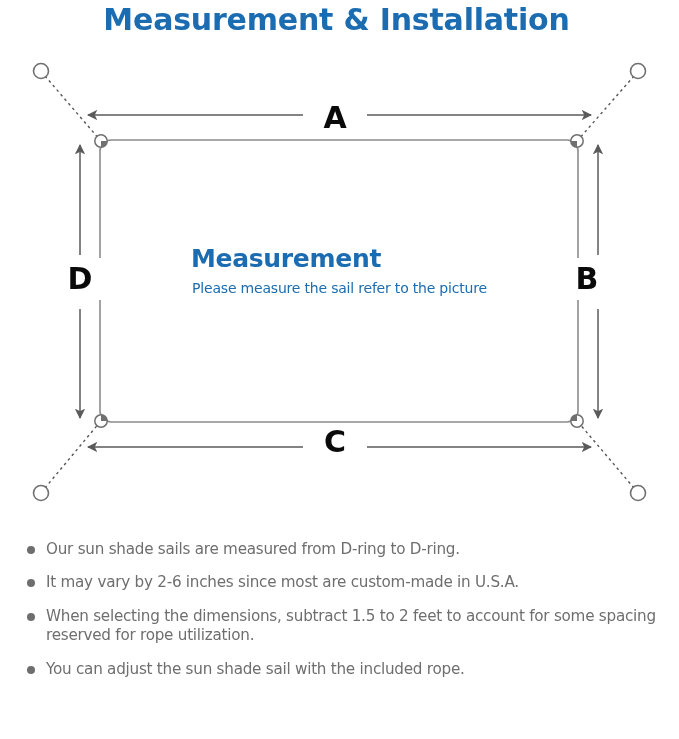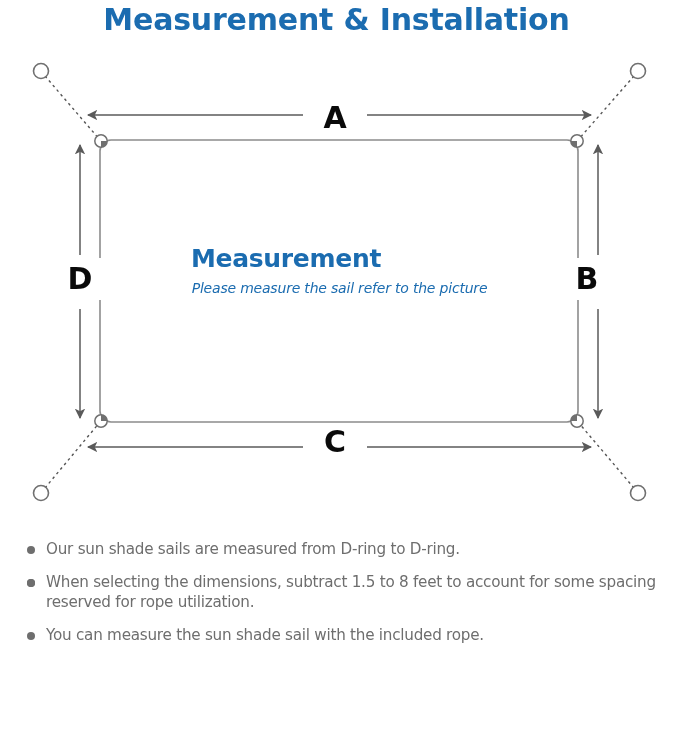--- a/index.html
+++ b/index.html
@@ -58,21 +58,20 @@
   #sail-label-sub {
     position: absolute;
     left: 0;
     top: 228px;
     width: 679px;
     text-align: center;
     font-family: "DejaVu Sans", sans-serif;
     font-size: 14px;
     color: #1b6cb0;
     letter-spacing: -0.2px;
-    font-style: italic;
   }
 
   
   .dim-letter {
     position: absolute;
     font-family: "DejaVu Sans", sans-serif;
     font-size: 30px;
     font-weight: bold;
     color: #0a0a0a;
     background: #ffffff;
@@ -193,22 +192,23 @@
   <div class="dim-letter" id="dim-d">D</div>
 </div>
 
 <ul id="notes">
   <li class="note-item">
     <span class="note-bullet"></span>
     <span>Our sun shade sails are measured from D-ring to D-ring.</span>
   </li>
   <li class="note-item">
     <span class="note-bullet"></span>
-  </li>
-  <li class="note-item">
-    <span class="note-bullet"></span>
-    <span>When selecting the dimensions, subtract 1.5 to 8 feet to account for some spacing reserved for rope utilization.</span>
-  </li>
-  <li class="note-item">
-    <span class="note-bullet"></span>
-    <span>You can measure the sun shade sail with the included rope.</span>
+    <span>It may vary by 2-6 inches since most are custom-made in U.S.A.</span>
+  </li>
+  <li class="note-item">
+    <span class="note-bullet"></span>
+    <span>When selecting the dimensions, subtract 1.5 to 2 feet to account for some spacing reserved for rope utilization.</span>
+  </li>
+  <li class="note-item">
+    <span class="note-bullet"></span>
+    <span>You can adjust the sun shade sail with the included rope.</span>
   </li>
 </ul>
 
 </body></html>

